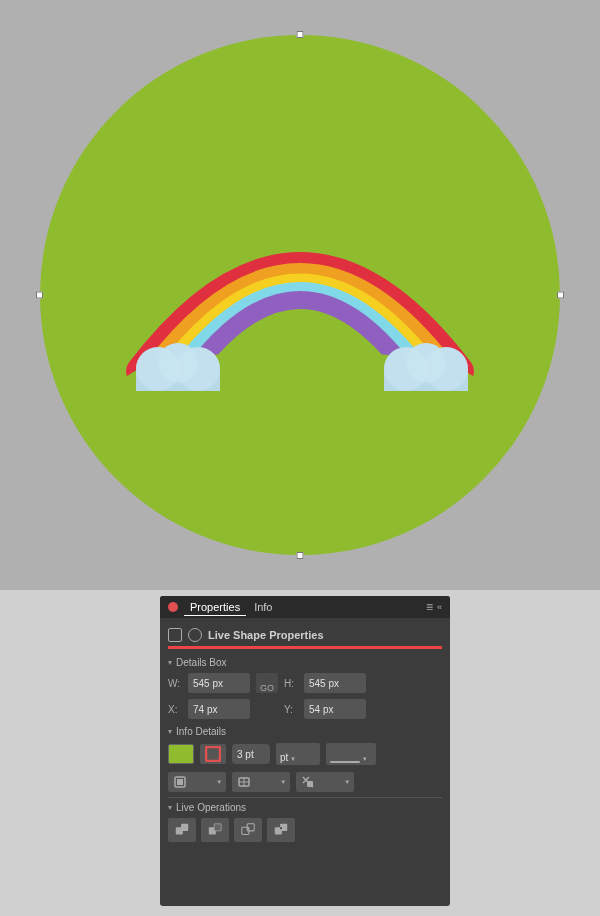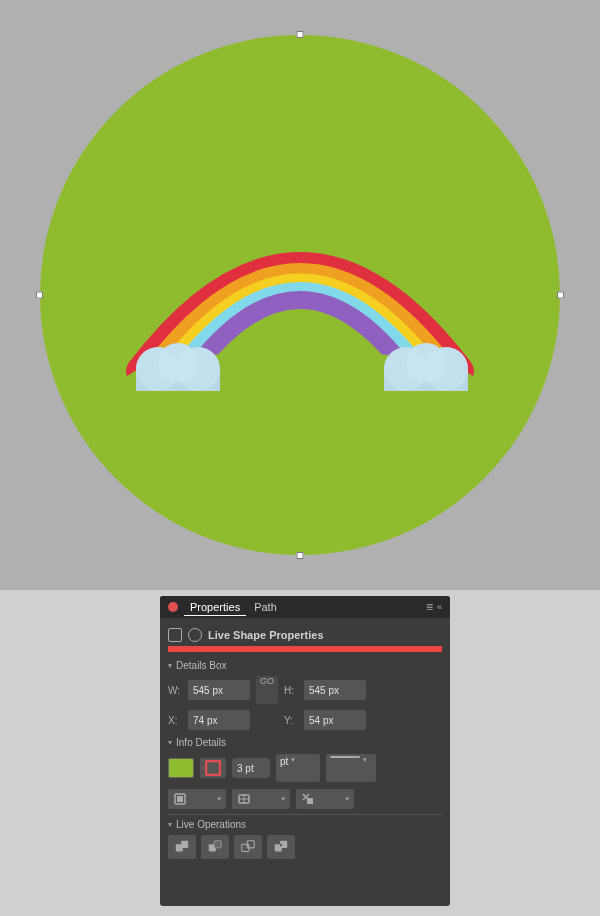--- a/index.html
+++ b/index.html
@@ -131,21 +131,21 @@
     .panel-body {
       padding: 6px 8px;
     }
 
     
     .live-shape-header {
       display: flex;
       align-items: center;
       gap: 6px;
       padding: 4px 0;
-      border-bottom: 6px solid #ef4444;
+      border-bottom: 3px solid #ef4444;
       margin-bottom: 4px;
     }
 
     .icon-square-outline {
       width: 14px;
       height: 14px;
       border: 1.5px solid #aaa;
       border-radius: 2px;
       display: inline-flex;
     }
@@ -200,25 +200,25 @@
       font-size: 10px;
       padding: 2px 5px;
       width: 62px;
       height: 20px;
       border-radius: 2px;
       outline: none;
     }
 
     .link-icon {
       width: 22px;
-      height: 28px;
+      height: 20px;
       background: #4a4a4a;
       border-radius: 2px;
       display: flex;
-      align-items: flex-start;
+      align-items: flex-end;
       justify-content: center;
       cursor: pointer;
       font-size: 9px;
       color: #aaa;
     }
 
     
     .shape-details-row {
       display: flex;
       align-items: center;
@@ -257,25 +257,25 @@
       border-radius: 4px;
       outline: none;
     }
 
     .dropdown {
       background: #555;
       border: none;
       color: #e0e0e0;
       font-size: 10px;
       padding: 2px 4px;
-      height: 28px;
-      border-radius: 2px;
-      cursor: pointer;
-      display: flex;
-      align-items: flex-start;
+      height: 22px;
+      border-radius: 2px;
+      cursor: pointer;
+      display: flex;
+      align-items: flex-end;
       gap: 3px;
     }
 
     .dropdown-arrow {
       font-size: 7px;
       color: #aaa;
     }
 
     .stroke-dropdown {
       width: 44px;
@@ -390,21 +390,21 @@
     </div>
   </div>
 </div>
 
 <div class="panel">
 
   <div class="panel-titlebar">
     <div class="panel-close"></div>
     <div class="panel-tabs">
       <span class="panel-tab active">Properties</span>
-      <span class="panel-tab">Path</span>
+      <span class="panel-tab">Info</span>
     </div>
     <span class="panel-menu-icon">≡</span>
     <span class="panel-collapse">«</span>
   </div>
 
   <div class="panel-body">
 
     <div class="live-shape-header">
       <div class="icon-square-outline"></div>
       <div class="icon-circle-outline"></div>

